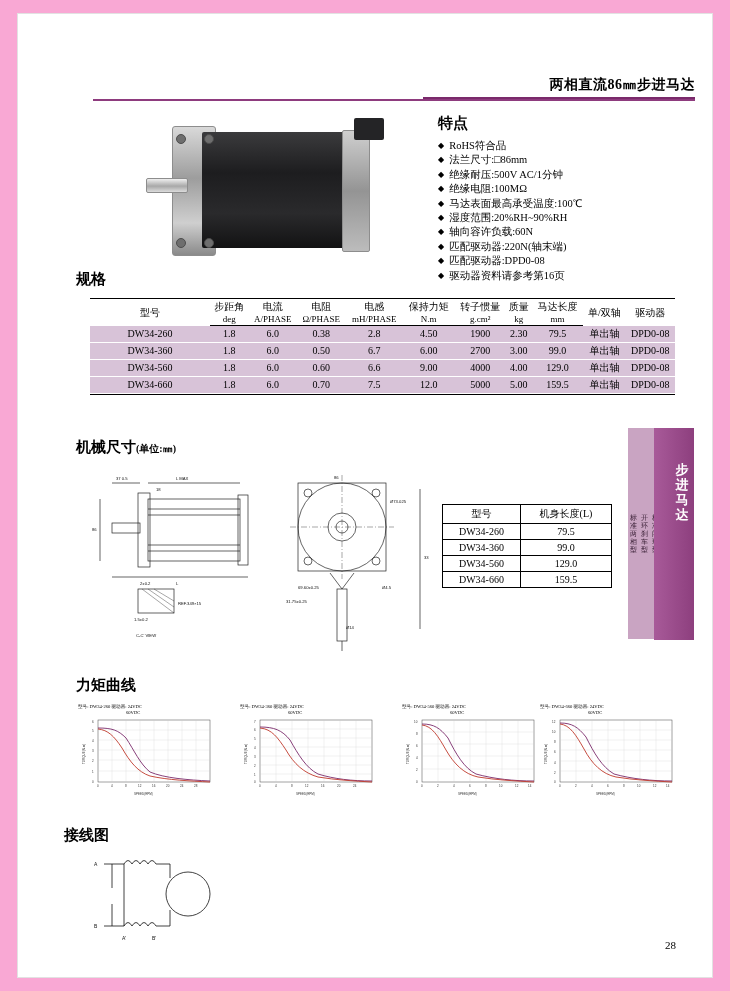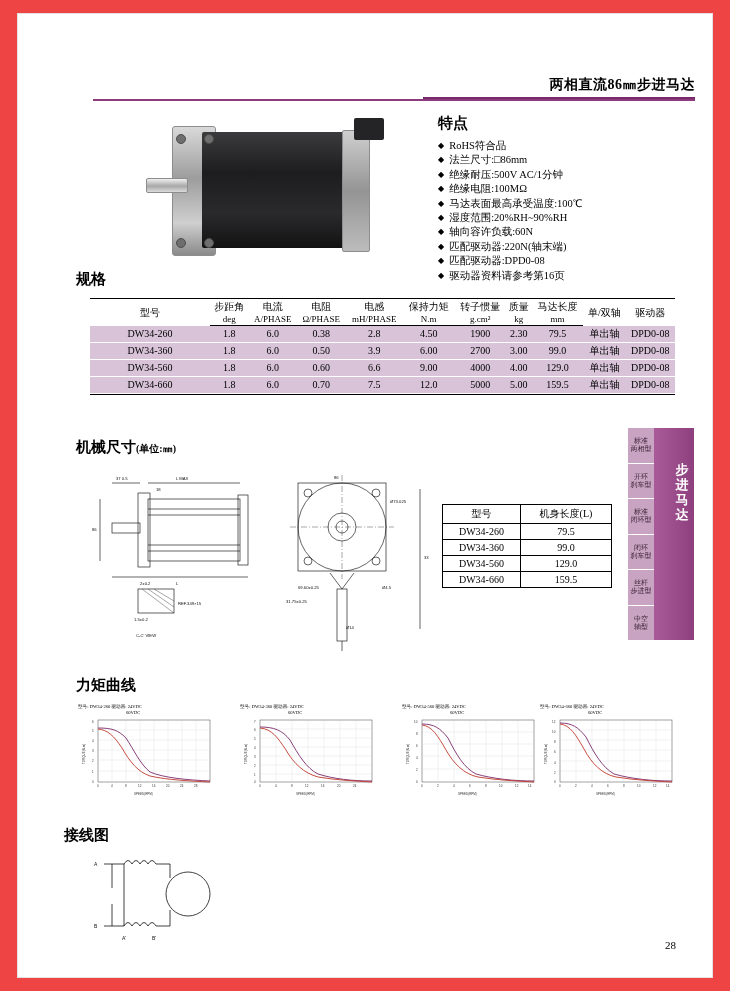--- a/index.html
+++ b/index.html
@@ -7,21 +7,21 @@
     width:730px;height:991px;
     background:#ffffff;
     font-family:"Liberation Serif", serif;
     color:#000;
     position:relative;
     overflow:hidden;
   }
   
   .page{
     position:absolute;inset:0;
-    background:#ef4444;
+    background:#f9a8d4;
   }
   .sheet{
     position:absolute;
     left:18px;top:14px;
     width:694px;height:963px;
     background:#fff;
     box-shadow:0 0 0 1px #e2e2e2;
   }
   
   .hdr{
@@ -126,21 +126,21 @@
     position:absolute;right:18px;top:414px;width:40px;height:212px;
     background:linear-gradient(90deg,#a85a99,#8d3f7e);
   }
   .tab-text{
     position:absolute;right:21px;top:448px;width:18px;
     color:#fff;font-size:13px;font-weight:bold;line-height:15px;text-align:center;
     font-family:"Liberation Serif",serif;
   }
   .tab-items{
     position:absolute;right:58px;top:414px;width:26px;height:212px;
-    display:flex;flex-direction:column;
+    display:flex;flex-direction:row;
   }
   .tab-item{
     flex:1;background:#c9a4c2;color:#3a2036;font-size:7px;
     display:flex;align-items:center;justify-content:center;text-align:center;
     border-bottom:1px solid #fff;line-height:8px;padding:0 2px;
   }
   .tab-item:last-child{border-bottom:none;}
   .tab-item span{writing-mode:horizontal-tb;}
   
   .pageno{
@@ -227,21 +227,21 @@
           <td>2.30</td>
           <td>79.5</td>
           <td>单出轴</td>
           <td>DPD0-08</td>
         </tr>
         <tr>
           <td>DW34-360</td>
           <td>1.8</td>
           <td>6.0</td>
           <td>0.50</td>
-          <td>3.9</td>
+          <td>6.7</td>
           <td>6.00</td>
           <td>2700</td>
           <td>3.00</td>
           <td>99.0</td>
           <td>单出轴</td>
           <td>DPD0-08</td>
         </tr>
         <tr>
           <td>DW34-560</td>
           <td>1.8</td>

